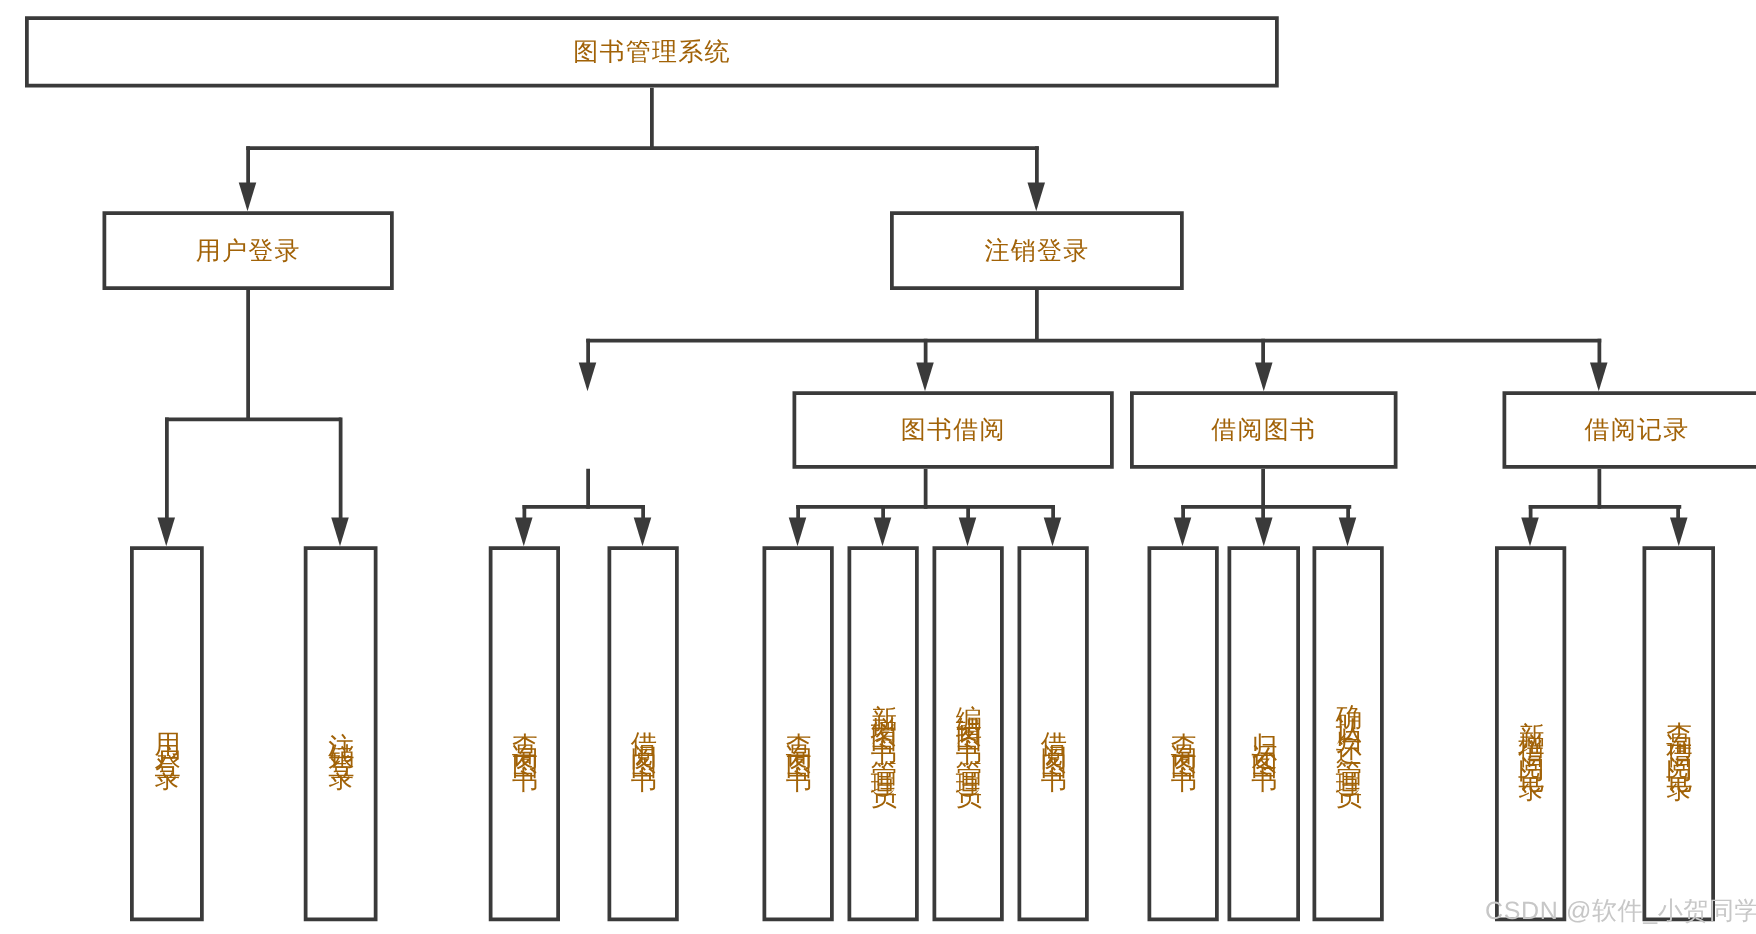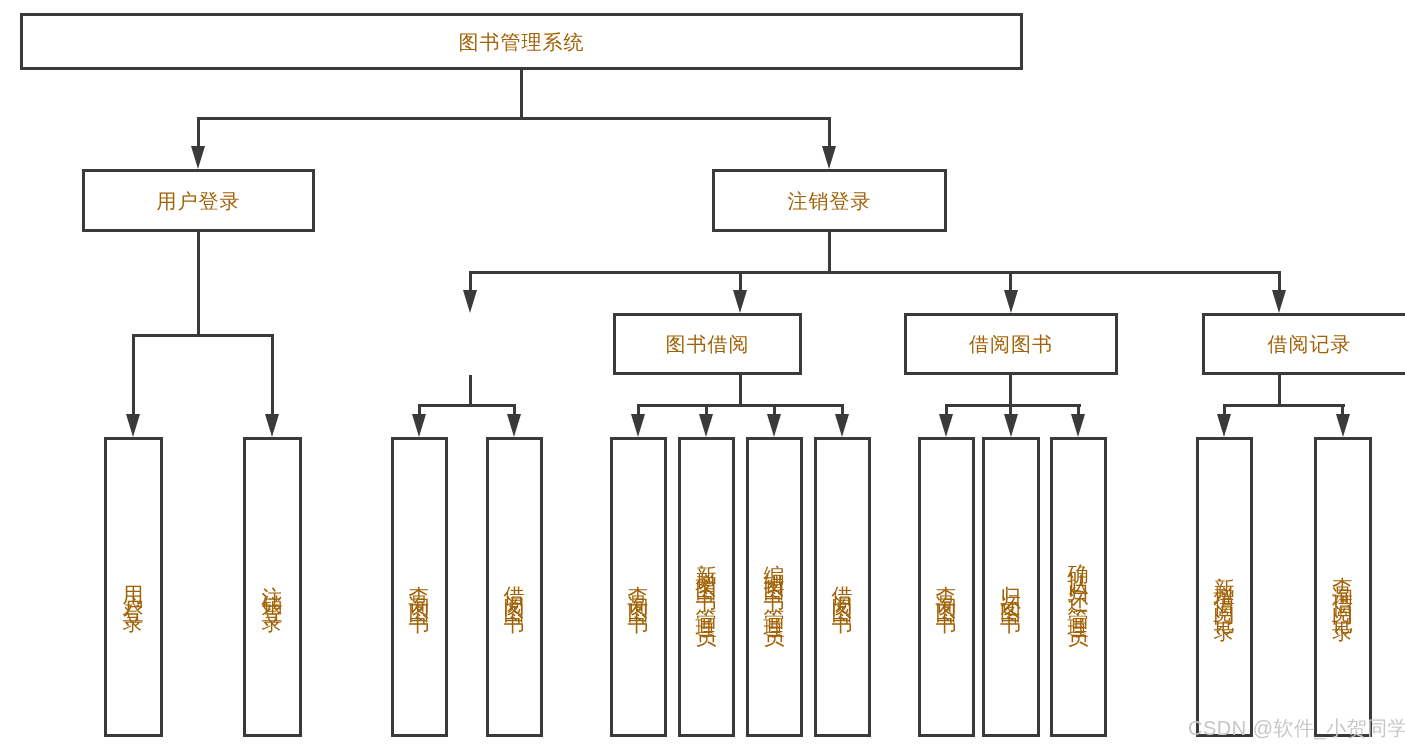--- a/index.html
+++ b/index.html
@@ -108,21 +108,21 @@
     <span>图书管理系统</span>
   </div>
 
   <div class="box" style="left:82px;top:169px;width:233px;height:63px;">
     <span>用户登录</span>
   </div>
   <div class="box" style="left:712px;top:169px;width:235px;height:63px;">
     <span>注销登录</span>
   </div>
 
-  <div class="box" style="left:613px;top:313px;width:189px;height:62px;">
+  <div class="box" style="left:634px;top:313px;width:257px;height:62px;">
     <span>图书借阅</span>
   </div>
   <div class="box" style="left:904px;top:313px;width:214px;height:62px;">
     <span>借阅图书</span>
   </div>
   <div class="box" style="left:1172px;top:313px;width:215px;height:62px;margin-left:30px;">
     <span>借阅记录</span>
   </div>
 
   <div class="box vbox" style="left:104px;top:437px;width:59px;height:300px;">

